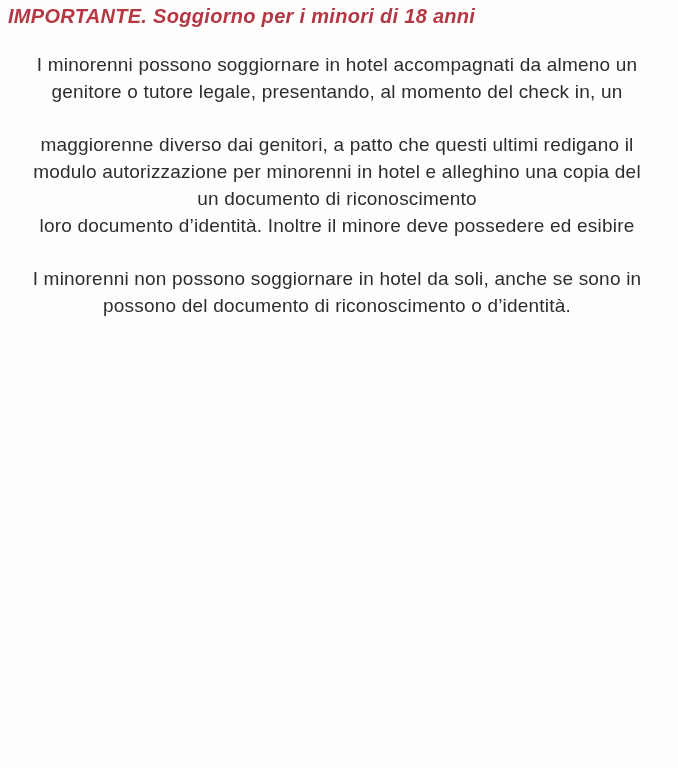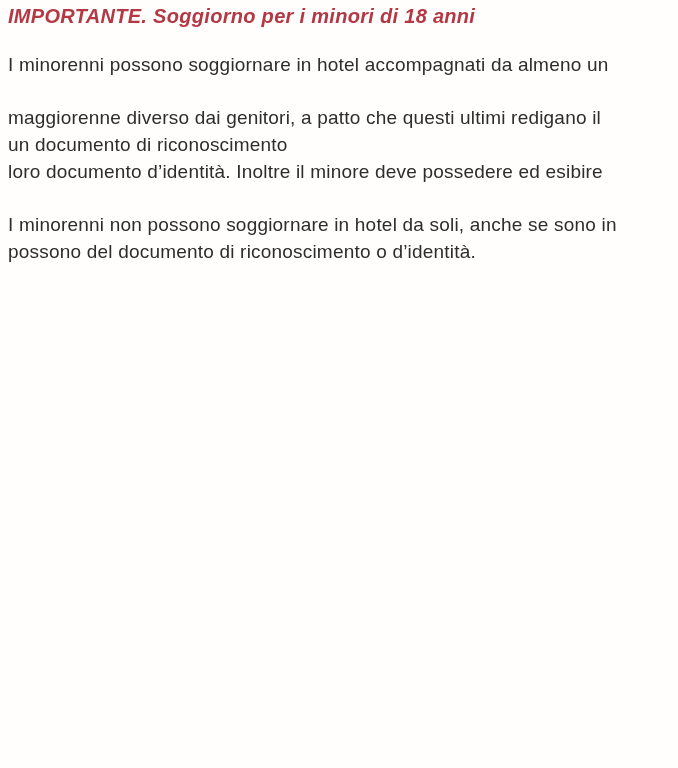--- a/index.html
+++ b/index.html
@@ -30,35 +30,38 @@
   }
   .paragraph {
     margin: 0 0 26px 0;
   }
   .line {
     font-size: 19px;
     line-height: 27px;
     color: #2e2c2c;
     letter-spacing: 0.2px;
     white-space: nowrap;
+    text-align: center;
   }
 </style>
 </head>
 <body>
 
 <div class="page">
 
   <h1 class="doc-heading">IMPORTANTE. Soggiorno per i minori di 18 anni</h1>
 
   <div class="paragraph">
     <div class="line">I minorenni possono soggiornare in hotel accompagnati da almeno un</div>
+    <div class="line">genitore o tutore legale, presentando, al momento del check in, un</div>
   </div>
 
   <div class="paragraph">
     <div class="line">maggiorenne diverso dai genitori, a patto che questi ultimi redigano il</div>
+    <div class="line">modulo autorizzazione per minorenni in hotel e alleghino una copia del</div>
     <div class="line">un documento di riconoscimento</div>
     <div class="line">loro documento d’identità. Inoltre il minore deve possedere ed esibire</div>
   </div>
 
   <div class="paragraph">
     <div class="line">I minorenni non possono soggiornare in hotel da soli, anche se sono in</div>
     <div class="line">possono del documento di riconoscimento o d’identità.</div>
   </div>
 
 </div>

